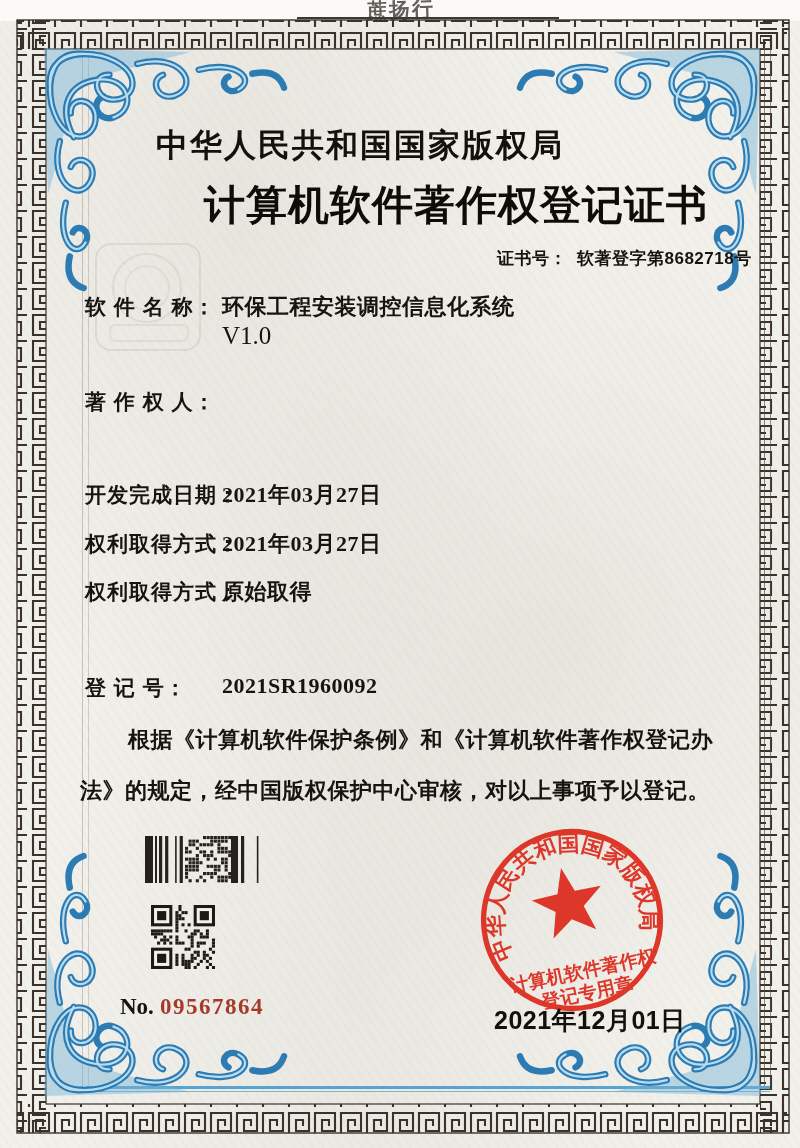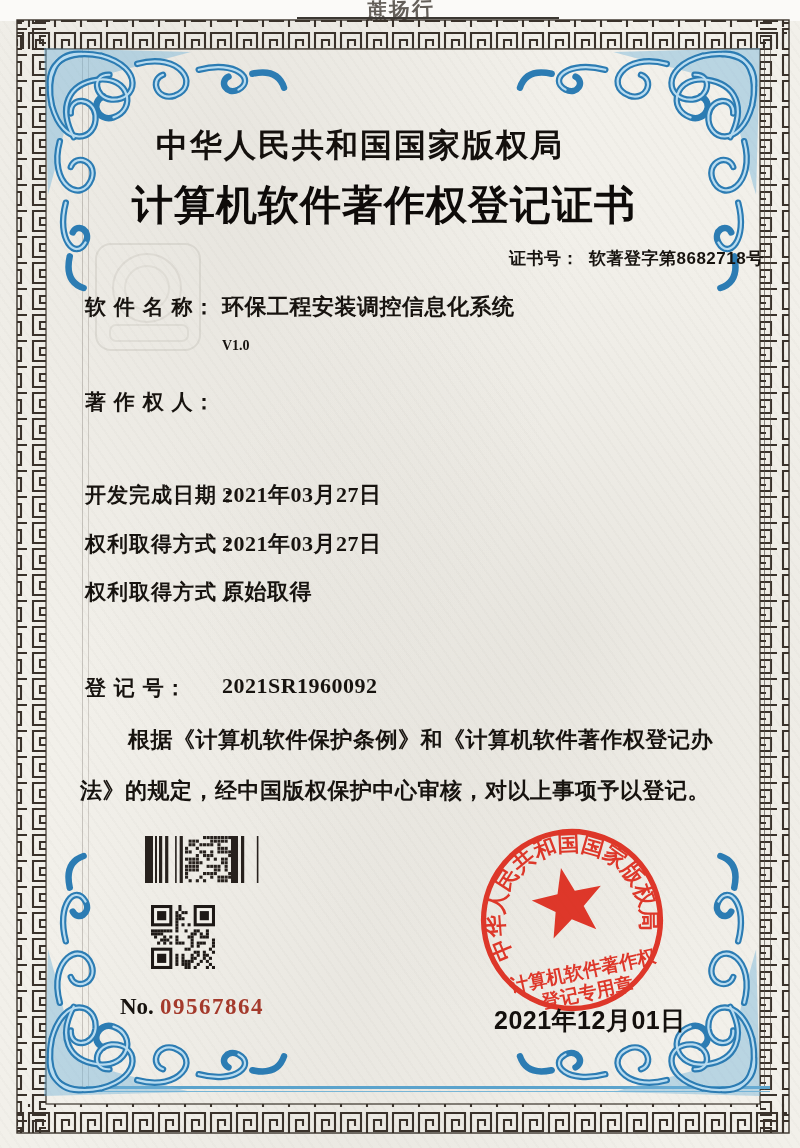--- a/index.html
+++ b/index.html
@@ -43,31 +43,31 @@
     border:2px solid rgba(168,164,156,.35);}
   .watermark .wcirc2{position:absolute;left:27px;top:20px;width:42px;height:42px;border-radius:50%;
     border:2px solid rgba(168,164,156,.28);}
   .watermark .wdots{position:absolute;left:12px;bottom:7px;width:76px;height:14px;
     border-radius:7px;border:2px solid rgba(168,164,156,.32);}
   .authority{
     position:absolute;left:60px;top:124px;width:600px;text-align:center;
     font-size:32px;font-weight:700;letter-spacing:2px;color:#14100d;
   }
   .cert-title{
-    position:absolute;left:60px;top:178px;width:648px;text-align:center;
+    position:absolute;left:60px;top:178px;width:648px;text-align:right;
     font-size:41px;font-weight:700;letter-spacing:1px;color:#0e0b09;
   }
-  .certno{position:absolute;left:497px;top:247px;font-size:17px;font-weight:700;color:#17130f;letter-spacing:.5px;margin-left:12px;}
+  .certno{position:absolute;left:497px;top:247px;font-size:17px;font-weight:700;color:#17130f;letter-spacing:.5px;}
   .certno .cv{margin-left:10px;}
   .row{position:absolute;left:85px;width:660px;}
   .row .label{display:inline-block;font-size:21px;font-weight:700;letter-spacing:1px;color:#17130f;}
   .row .value{position:absolute;left:137px;top:-1px;font-size:22px;font-weight:700;
     font-family:"Liberation Serif","DejaVu Serif",serif;color:#17130f;letter-spacing:.5px;white-space:nowrap;}
-  .row .value2{position:absolute;left:137px;top:29px;font-size:14px;font-weight:700;
-    font-family:"Liberation Serif","DejaVu Serif",serif;color:#17130f;margin-top:16px;}
+  .row .value2{position:absolute;left:137px;top:29px;font-size:25px;font-weight:400;
+    font-family:"Liberation Serif","DejaVu Serif",serif;color:#17130f;}
   .statement{
     position:absolute;left:80px;top:714px;width:652px;
     font-size:22px;font-weight:600;line-height:51px;text-indent:48px;
     font-family:"Liberation Serif","DejaVu Serif",serif;color:#17130f;letter-spacing:.5px;
   }
   .barcode{position:absolute;left:145px;top:836px;}
   .qr{position:absolute;left:151px;top:905px;}
   .serial{position:absolute;left:120px;top:994px;font-size:23px;font-weight:700;
     font-family:Liberation Serif, serif;color:#17130f;}
   .serial .num{color:#a43a2c;letter-spacing:1.5px;margin-left:6px;}

